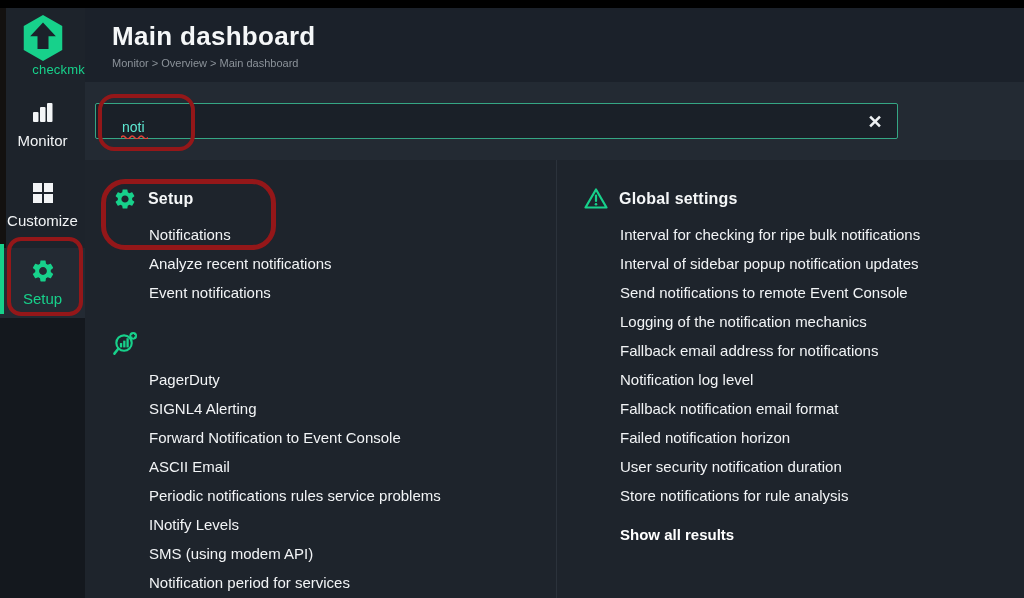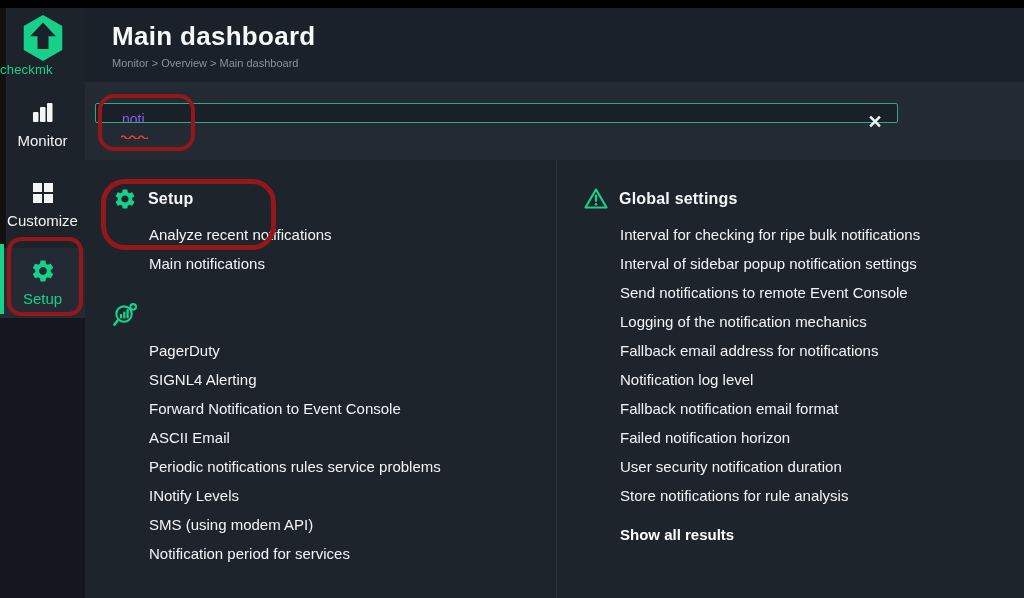--- a/index.html
+++ b/index.html
@@ -16,39 +16,39 @@
   *{margin:0;padding:0;box-sizing:border-box;}
   html,body{width:1024px;height:598px;}
   body{
     position:relative;background:#000;overflow:hidden;
     font-family:"Liberation Sans",sans-serif;color:var(--txt);
   }
   
   .sidebar{position:absolute;left:0;top:8px;width:85px;height:590px;background:var(--bg-side);}
   .sidebar-edge{position:absolute;left:0;top:0;width:6px;height:590px;background:#131110;}
   .sidebar-bottom{position:absolute;left:0;top:310px;width:85px;height:280px;background:#14181e;}
-  .logo{position:absolute;left:0;top:4px;width:85px;text-align:left;cursor:pointer;}
+  .logo{position:absolute;left:0;top:4px;width:85px;text-align:right;cursor:pointer;}
   .logo svg{display:block;margin:2px auto 0;}
   .logo-text{font-size:13px;color:var(--green);letter-spacing:.2px;}
   .nav-item{position:absolute;left:0;width:85px;text-align:center;cursor:pointer;}
   .nav-item .nicon{display:block;margin:0 auto 6px;}
   .nav-label{font-size:15px;color:var(--txt);}
   .nav-item.active{background:#232a33;}
   .nav-item.active .nav-label{color:var(--green);}
   .active-bar{position:absolute;left:0;top:244px;width:4px;height:70px;background:var(--green);z-index:3;}
   
   .header{position:absolute;left:85px;top:8px;width:939px;height:74px;background:var(--bg-header);padding:13px 0 0 27px;}
   .page-title{font-size:26px;font-weight:bold;color:#f5f7f8;letter-spacing:.3px;}
   .breadcrumb{margin-top:5px;font-size:11px;color:var(--txt-dim);cursor:pointer;}
   
   .search-band{position:absolute;left:85px;top:82px;width:939px;height:78px;background:var(--bg-band);}
   .search-input{
-    position:absolute;left:10px;top:21px;width:803px;height:20px;
+    position:absolute;left:10px;top:21px;width:803px;height:36px;
     background:#1a2028;border:1px solid var(--input-border);border-radius:2px;
-    color:#8b5cf6;font-size:14px;font-family:"Liberation Sans",sans-serif;
+    color:#5eead4;font-size:14px;font-family:"Liberation Sans",sans-serif;
     padding:12px 40px 0 26px;outline:none;
   }
   .squiggle{position:absolute;left:36px;top:52px;width:27px;height:5px;pointer-events:none;}
   .clear-btn{
     position:absolute;left:777px;top:27px;width:26px;height:26px;
     background:none;border:none;color:#eef1f3;font-size:18px;font-weight:bold;
     cursor:pointer;line-height:26px;text-align:center;padding:0;
   }
   
   .main{position:absolute;left:85px;top:160px;width:939px;height:438px;background:var(--bg-main);}
@@ -134,22 +134,23 @@
     <div class="topic">
       <div class="topic-head">
         <span class="ticon">
           <svg width="24" height="24" viewBox="0 0 24 24">
             <path fill="var(--green)" d="M19.14,12.94c0.04-0.3,0.06-0.61,0.06-0.94c0-0.32-0.02-0.64-0.07-0.94l2.03-1.58c0.18-0.14,0.23-0.41,0.12-0.61l-1.92-3.32c-0.12-0.22-0.37-0.29-0.59-0.22l-2.39,0.96c-0.5-0.38-1.03-0.7-1.62-0.94L14.4,2.81c-0.04-0.24-0.24-0.41-0.48-0.41h-3.84c-0.24,0-0.43,0.17-0.47,0.41L9.25,5.35C8.66,5.59,8.12,5.92,7.63,6.29L5.24,5.33c-0.22-0.08-0.47,0-0.59,0.22L2.74,8.87C2.62,9.08,2.66,9.34,2.86,9.48l2.03,1.58C4.84,11.36,4.8,11.69,4.8,12s0.02,0.64,0.07,0.94l-2.03,1.58c-0.18,0.14-0.23,0.41-0.12,0.61l1.92,3.32c0.12,0.22,0.37,0.29,0.59,0.22l2.39-0.96c0.5,0.38,1.03,0.7,1.62,0.94l0.36,2.54c0.05,0.24,0.24,0.41,0.48,0.41h3.84c0.24,0,0.44-0.17,0.47-0.41l0.36-2.54c0.59-0.24,1.13-0.56,1.62-0.94l2.39,0.96c0.22,0.08,0.47,0,0.59-0.22l1.92-3.32c0.12-0.22,0.07-0.47-0.12-0.61L19.14,12.94z M12,15.6c-1.98,0-3.6-1.62-3.6-3.6s1.62-3.6,3.6-3.6s3.6,1.62,3.6,3.6S13.98,15.6,12,15.6z"></path>
           </svg>
         </span>
         <span class="topic-title">Setup</span>
       </div>
       <div class="topic-items">
+        <div class="item">Notifications</div>
         <div class="item">Analyze recent notifications</div>
-        <div class="item">Main notifications</div>
+        <div class="item">Event notifications</div>
       </div>
     </div>
 
     <div class="topic">
       <div class="topic-head">
         <span class="ticon">
           <svg width="27" height="27" viewBox="0 0 27 27">
             <circle cx="12.5" cy="12" r="8" fill="none" stroke="var(--green)" stroke-width="2.2"></circle>
             <rect x="8.2" y="12" width="2.4" height="4.5" fill="var(--green)"></rect>
             <rect x="11.6" y="9.5" width="2.4" height="7" fill="var(--green)"></rect>
@@ -181,21 +182,21 @@
           <svg width="26" height="24" viewBox="0 0 26 24">
             <path d="M13 2.5 L23.5 20.5 H2.5 Z" fill="none" stroke="var(--green)" stroke-width="2.2" stroke-linejoin="round"></path>
             <line x1="13" y1="8.5" x2="13" y2="14" stroke="var(--green)" stroke-width="2.2" stroke-linecap="round"></line>
             <circle cx="13" cy="17.2" r="1.3" fill="var(--green)"></circle>
           </svg>
         </span>
         <span class="topic-title">Global settings</span>
       </div>
       <div class="topic-items">
         <div class="item">Interval for checking for ripe bulk notifications</div>
-        <div class="item">Interval of sidebar popup notification settings</div>
+        <div class="item">Interval of sidebar popup notification updates</div>
         <div class="item">Send notifications to remote Event Console</div>
         <div class="item">Logging of the notification mechanics</div>
         <div class="item">Fallback email address for notifications</div>
         <div class="item">Notification log level</div>
         <div class="item">Fallback notification email format</div>
         <div class="item">Failed notification horizon</div>
         <div class="item">User security notification duration</div>
         <div class="item">Store notifications for rule analysis</div>
         <div class="show-all">Show all results</div>
       </div>

